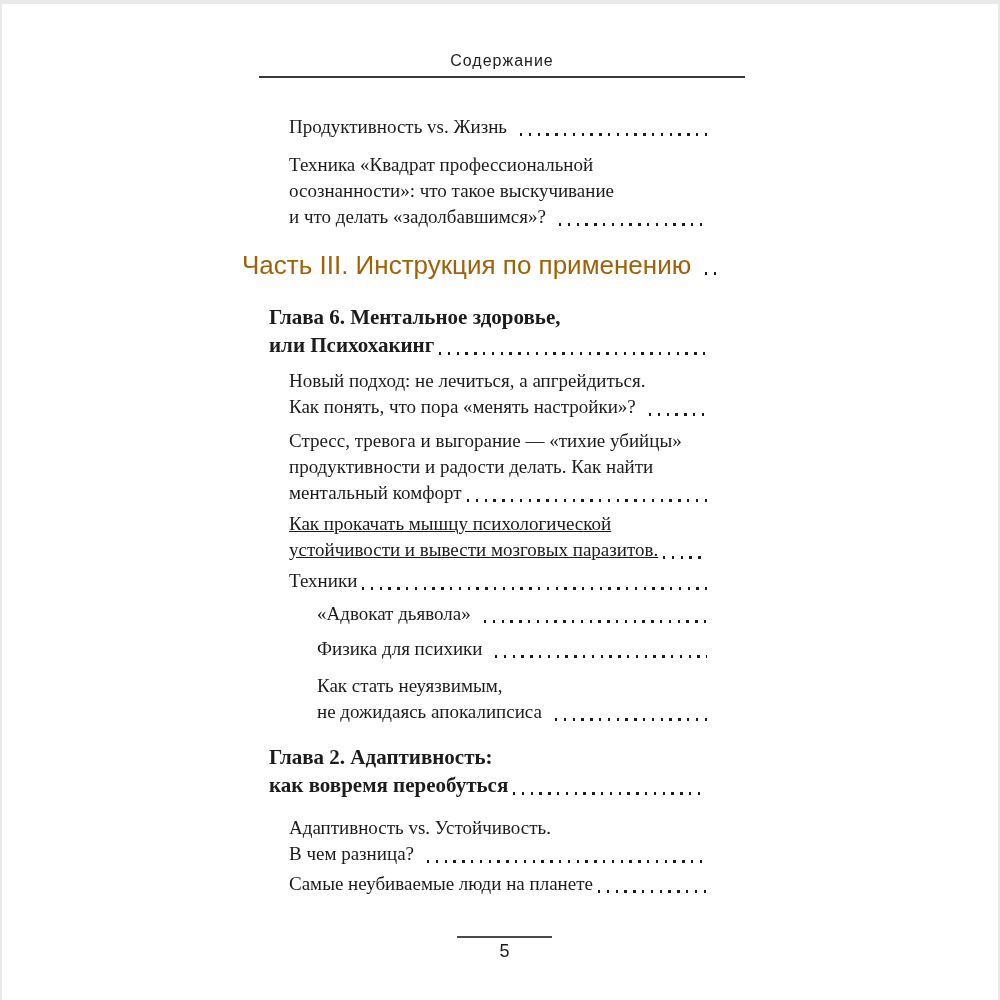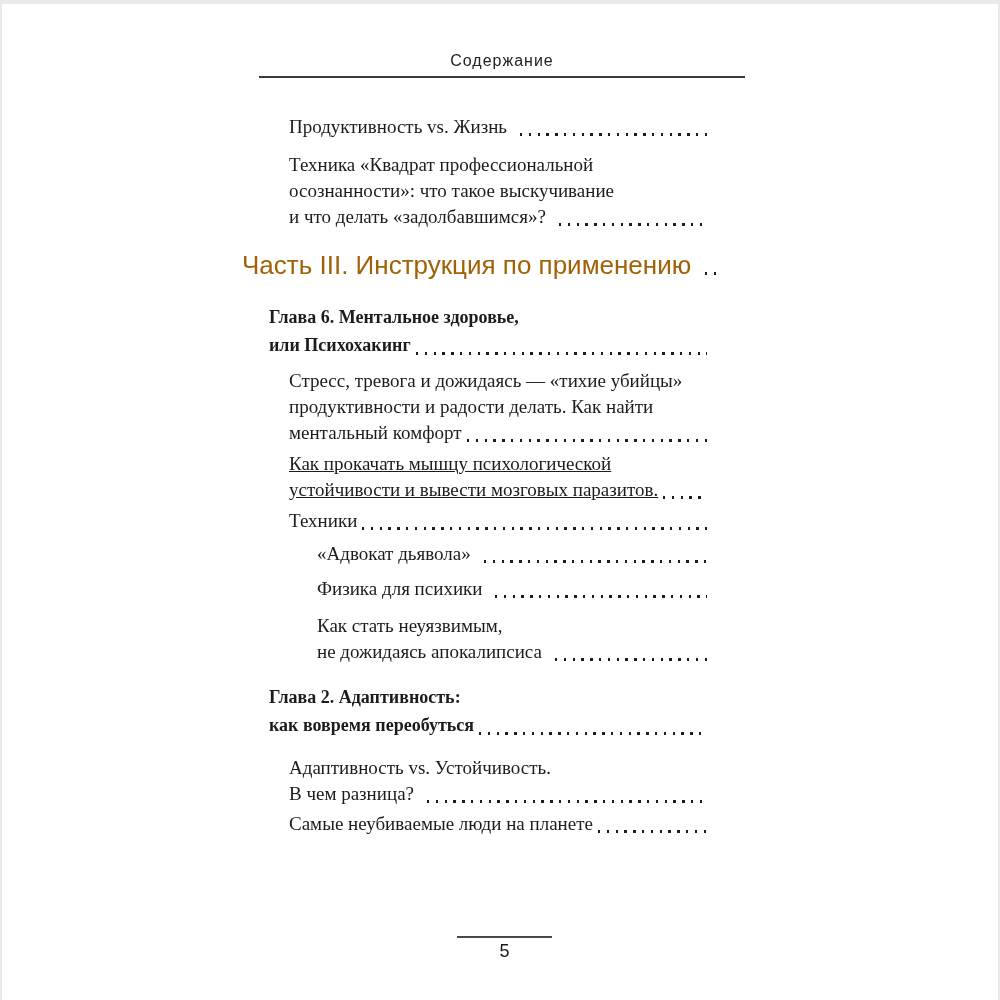--- a/index.html
+++ b/index.html
@@ -33,21 +33,21 @@
   .tline.last{display:flex;align-items:baseline;}
   .txt{white-space:nowrap;}
   .lvl1{padding-left:47px;font-size:19px;line-height:26px;}
   .lvl2{padding-left:75px;font-size:19px;line-height:26px;}
   .part{
     font-family:"Liberation Sans","DejaVu Sans",sans-serif;
     font-size:26px;line-height:30px;color:#a16207;
   }
   .chapter{
     padding-left:27px;font-weight:bold;
-    font-size:18px;line-height:28px;
+    font-size:21px;line-height:28px;
   }
   
   .leader{
     flex:1 1 auto;height:3px;min-width:12px;
     align-self:flex-end;margin:0 1px 4px 5px;
     background:repeating-linear-gradient(90deg,#1c1c1c 0 2.4px,transparent 2.4px 8.8px);
   }
   .leader.gap{margin-left:13px;}
   .part .leader{margin-bottom:5px;height:3.4px;margin-left:14px;}
   .chapter .leader{margin-bottom:4px;}
@@ -97,23 +97,30 @@
     </div>
 
     <div class="entry chapter" style="margin-bottom:9px;">
       <div class="tline">Глава 6. Ментальное здоровье,</div>
       <div class="tline last">
           <span class="txt">или Психохакинг</span>
           <span class="leader"></span>
         </div>
     </div>
 
+    <div class="entry lvl1" style="margin-bottom:8px;">
+      <div class="tline">Новый подход: не лечиться, а апгрейдиться.</div>
+      <div class="tline last">
+          <span class="txt">Как понять, что пора «менять настройки»?</span>
+          <span class="leader gap"></span>
+        </div>
+    </div>
 
     <div class="entry lvl1" style="margin-bottom:5px;">
-      <div class="tline">Стресс, тревога и дожидаясь — «тихие убийцы»</div>
+      <div class="tline">Стресс, тревога и выгорание — «тихие убийцы»</div>
       <div class="tline">продуктивности и радости делать. Как найти</div>
       <div class="tline last">
           <span class="txt">ментальный комфорт</span>
           <span class="leader"></span>
         </div>
     </div>
 
     <div class="entry lvl1" style="margin-bottom:5px;text-decoration:underline;">
       <div class="tline">Как прокачать мышцу психологической</div>
       <div class="tline last">

